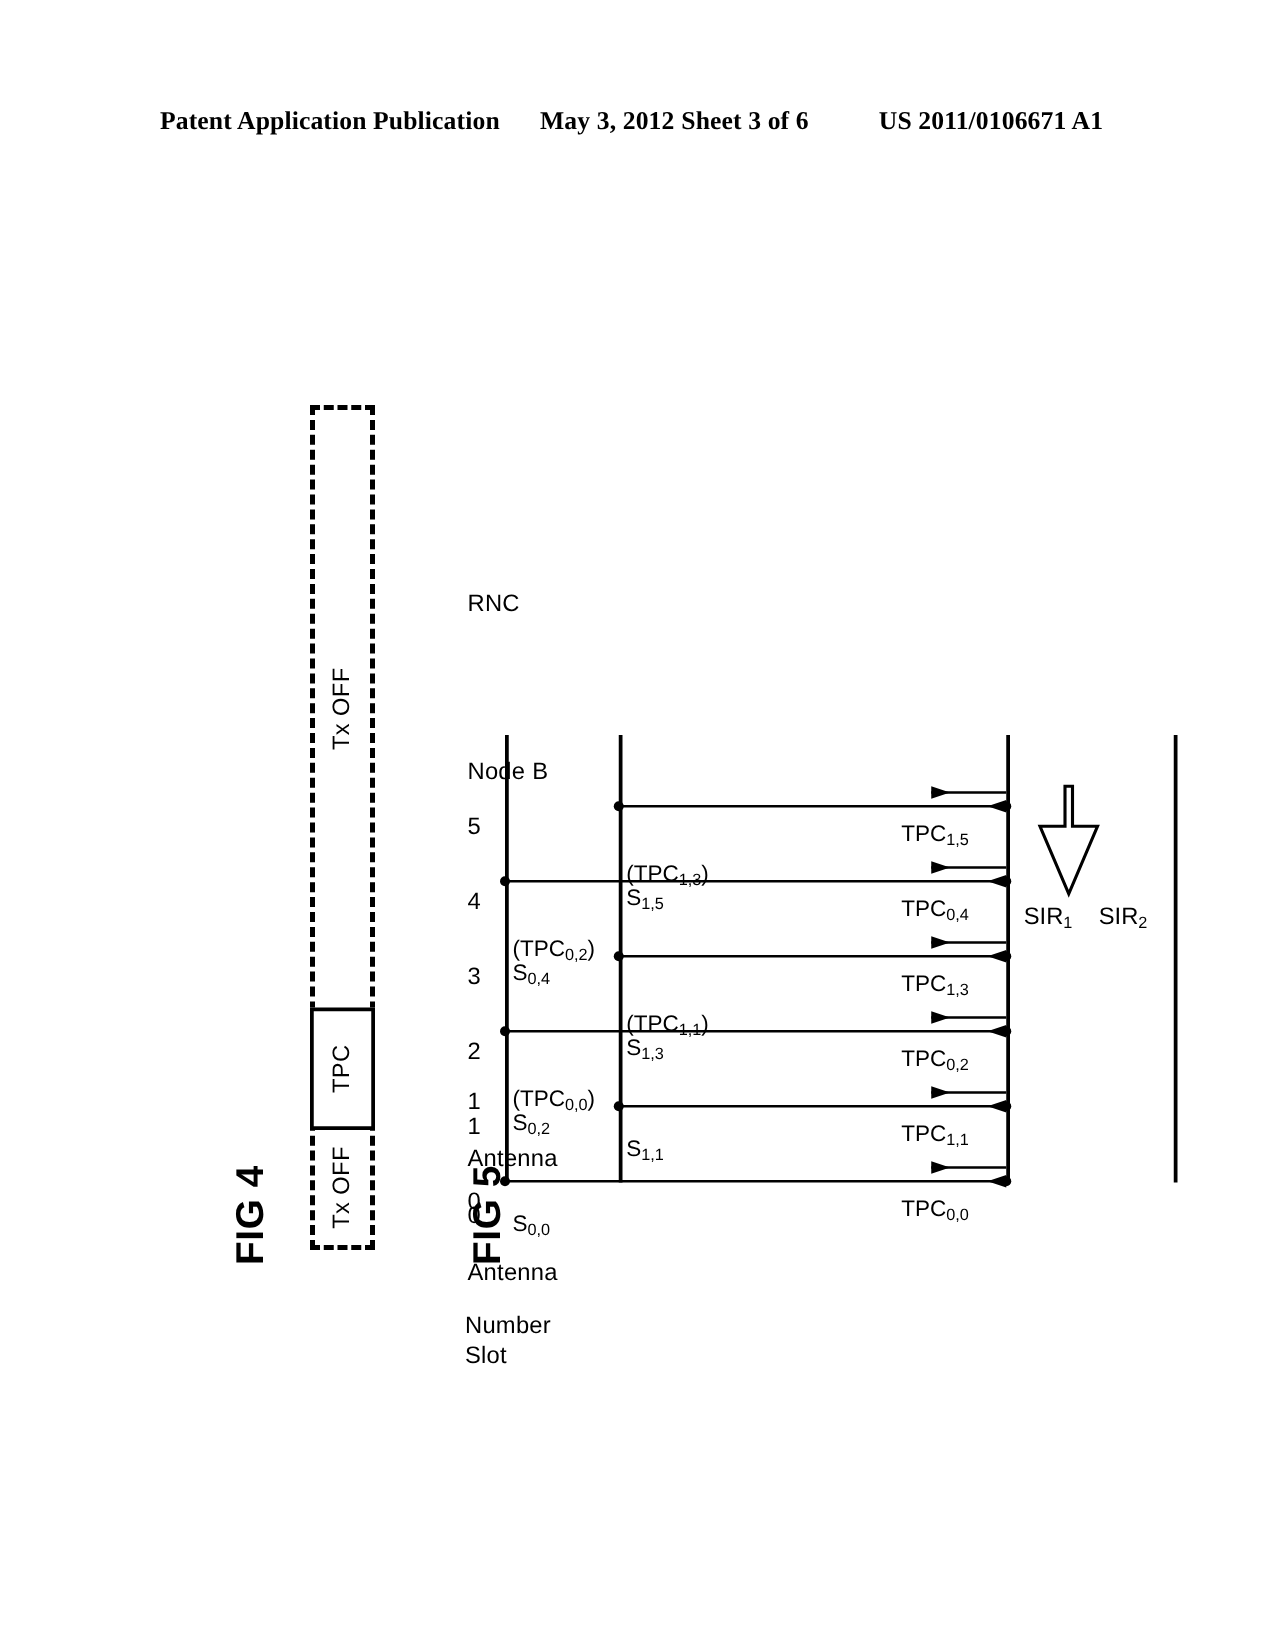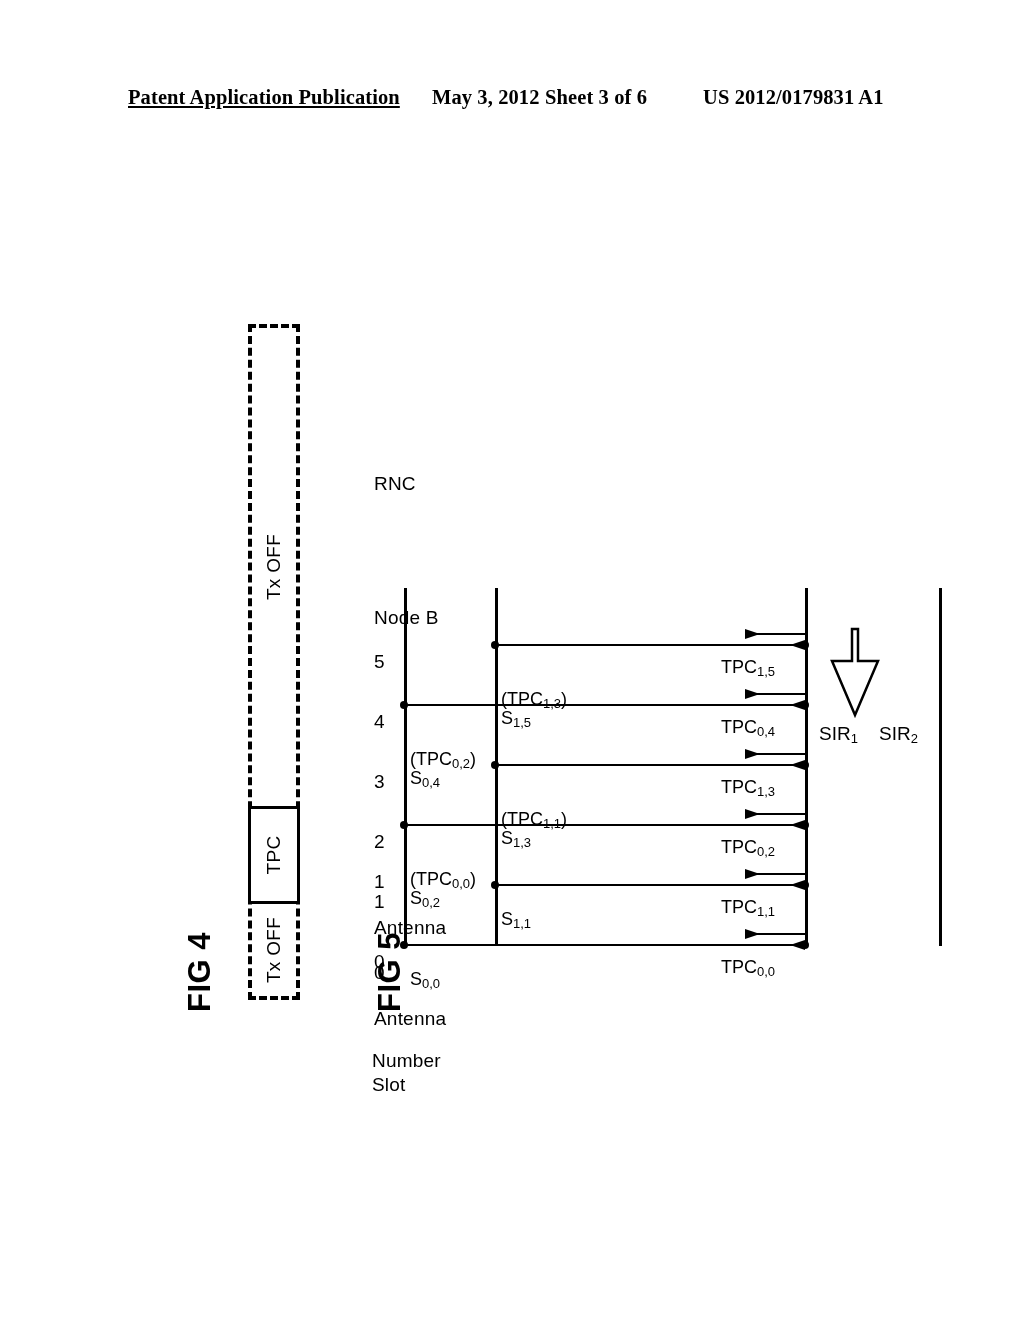--- a/index.html
+++ b/index.html
@@ -28,21 +28,21 @@
     width: 1024px;
     height: 30px;
     display: flex;
     align-items: baseline;
     font-family: "Liberation Serif", serif;
     font-weight: bold;
     font-size: 20.5px;
     letter-spacing: 0.1px;
     white-space: nowrap;
   }
-  #pub-header .h-title { position: absolute; left: 128px; text-decoration: underline; }
+  #pub-header .h-title { position: absolute; left: 128px; }
   #pub-header .h-date  { position: absolute; left: 432px; }
   #pub-header .h-sheet { position: absolute; left: 545px; }
   #pub-header .h-num   { position: absolute; left: 703px; }
 
   
   .rot-wrap {
     position: absolute;
     transform-origin: 0 0;
   }
 
@@ -214,21 +214,21 @@
 </style>
 </head>
 <body>
 
 <div id="page">
 
   <div id="pub-header">
     <span class="h-title">Patent Application Publication</span>
     <span class="h-date">May 3, 2012</span>
     <span class="h-sheet">Sheet 3 of 6</span>
-    <span class="h-num">US 2012/0179831 A1</span>
+    <span class="h-num">US 2011/0106671 A1</span>
   </div>
 
   <div class="fig-label" id="fig4-label">FIG 4</div>
 
   <div class="rot-wrap" id="fig4-canvas">
     <div id="fig4-frame"></div>
     <div class="fig4-cell" id="fig4-cell-0">Tx OFF</div>
     <div class="fig4-cell" id="fig4-cell-1">TPC</div>
     <div class="fig4-cell" id="fig4-cell-2">Tx OFF</div>
   </div>

